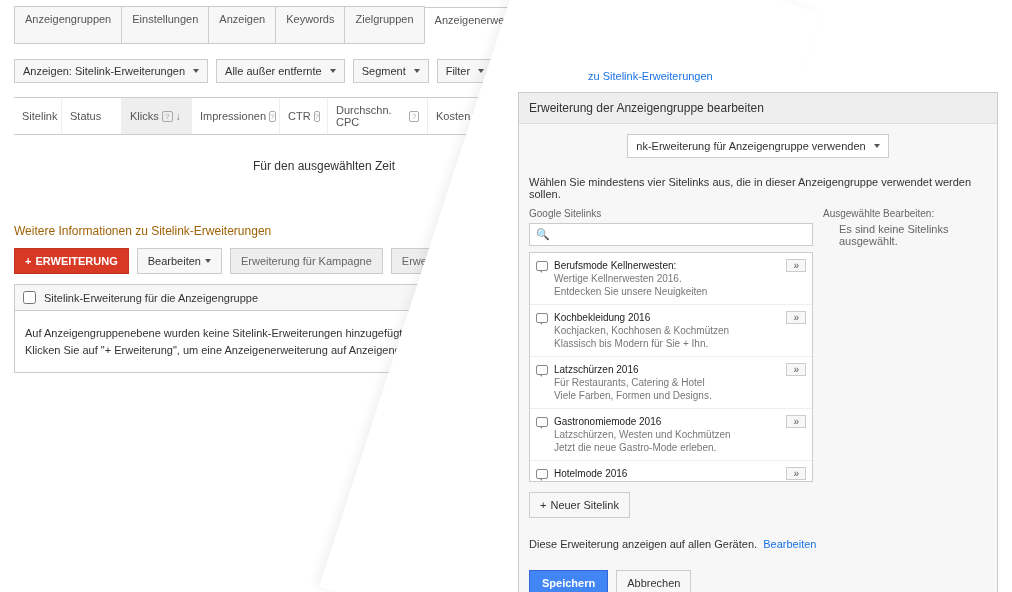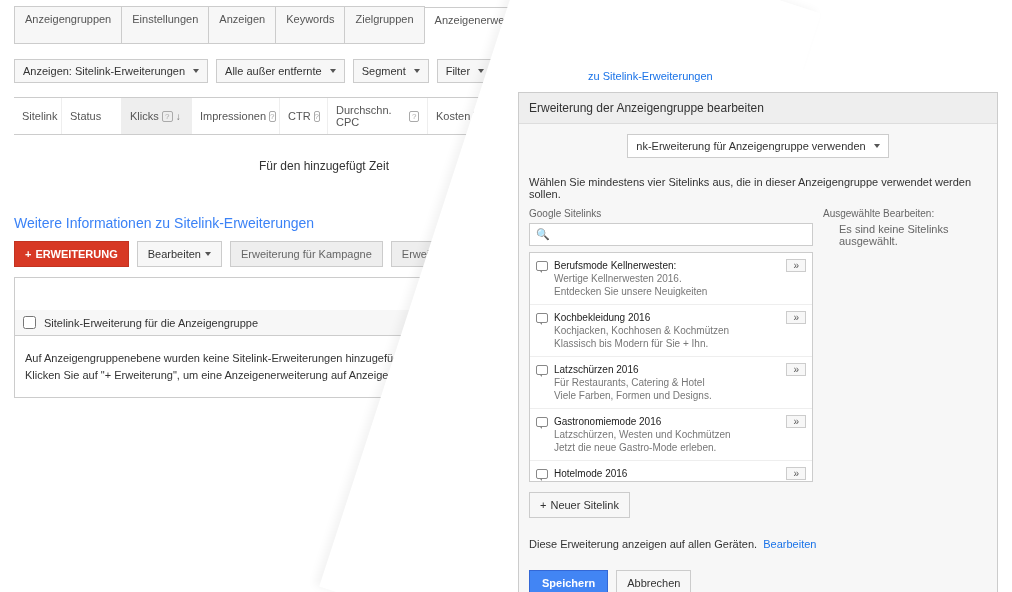--- a/index.html
+++ b/index.html
@@ -18,29 +18,29 @@
   .link { color: #1a73e8; font-size: 11px; }
   
   .table-header { display: flex; border-top: 1px solid #ccc; border-bottom: 1px solid #ccc; background: #fff; }
   .th { padding: 6px 8px; border-right: 1px solid #eee; font-size: 11px; color: #555; display: flex; align-items: center; gap: 3px; }
   .th.active { background: #eee; }
   .help-ico { display: inline-block; width: 11px; height: 11px; border: 1px solid #aaa; border-radius: 2px; font-size: 8px; line-height: 9px; text-align: center; color: #aaa; }
   .sort-arrow { color: #777; font-size: 10px; }
   
   .empty-msg { text-align: center; padding: 24px 0; font-size: 12px; color: #333; }
   
-  .section-link { color: #3b82f6; font-size: 14px; margin: 18px 0 10px; display: block; }
+  .section-link { color: #a16207; font-size: 12px; margin: 27px 0 10px; display: block; }
   
   .action-row { display: flex; gap: 8px; align-items: stretch; margin-bottom: 10px; }
   .btn-red { background: #d73925; color: #fff; border: 1px solid #c23321; padding: 6px 10px; font-size: 11px; font-weight: bold; display: inline-flex; align-items: center; gap: 4px; cursor: pointer; }
   .btn-gray { background: #f7f7f7; border: 1px solid #ccc; padding: 6px 10px; font-size: 11px; display: inline-flex; align-items: center; gap: 4px; cursor: pointer; }
   .tabbtn { background: #eee; border: 1px solid #ccc; padding: 6px 10px; font-size: 11px; color: #666; cursor: pointer; }
   
   .sub-table { border: 1px solid #ccc; }
-  .sub-th { background: #f7f7f7; padding: 6px 8px; border-bottom: 1px solid #ccc; display: flex; align-items: center; gap: 8px; font-size: 11px; margin-top: 32px; }
+  .sub-th { background: #f7f7f7; padding: 6px 8px; border-bottom: 1px solid #ccc; display: flex; align-items: center; gap: 8px; font-size: 11px; }
   .sub-td { padding: 14px 10px; font-size: 11px; color: #333; line-height: 1.5; }
   
   
   .diagonal { position: absolute; top: -50px; left: 420px; width: 300px; height: 700px; background: #fff; transform: rotate(18deg); box-shadow: -5px 0 10px rgba(0,0,0,0.05); z-index: 5; }
   
   
   .right-panel { position: absolute; right: 14px; top: 70px; width: 480px; z-index: 10; background: #fff; }
   .rp-link { color: #1a73e8; font-size: 11px; display: block; margin-bottom: 10px; text-align: left; padding-left: 70px; }
   .rp-box { border: 1px solid #ccc; background: #f7f7f7; padding: 0; }
   .rp-title { background: #eee; padding: 8px 10px; font-size: 12px; border-bottom: 1px solid #ddd; }
@@ -129,21 +129,21 @@
       </div>
     <div class="th" style="width:60px">
         <span>Kosten</span>
         <span class="help-ico">?</span>
       </div>
     <div class="th" style="width:48px">
         <span>Durch</span>
       </div>
   </div>
 
-  <div class="empty-msg">Für den hinzugefügt Zeit</div>
+  <div class="empty-msg">Für den ausgewählten Zeit</div>
 
   <a class="section-link">Weitere Informationen zu Sitelink-Erweiterungen</a>
 
   <div class="action-row">
     <div class="btn-red">
         <span>+</span>
         <span>ERWEITERUNG</span>
       </div>
     <div class="btn-gray">
         <span>Bearbeiten</span>

